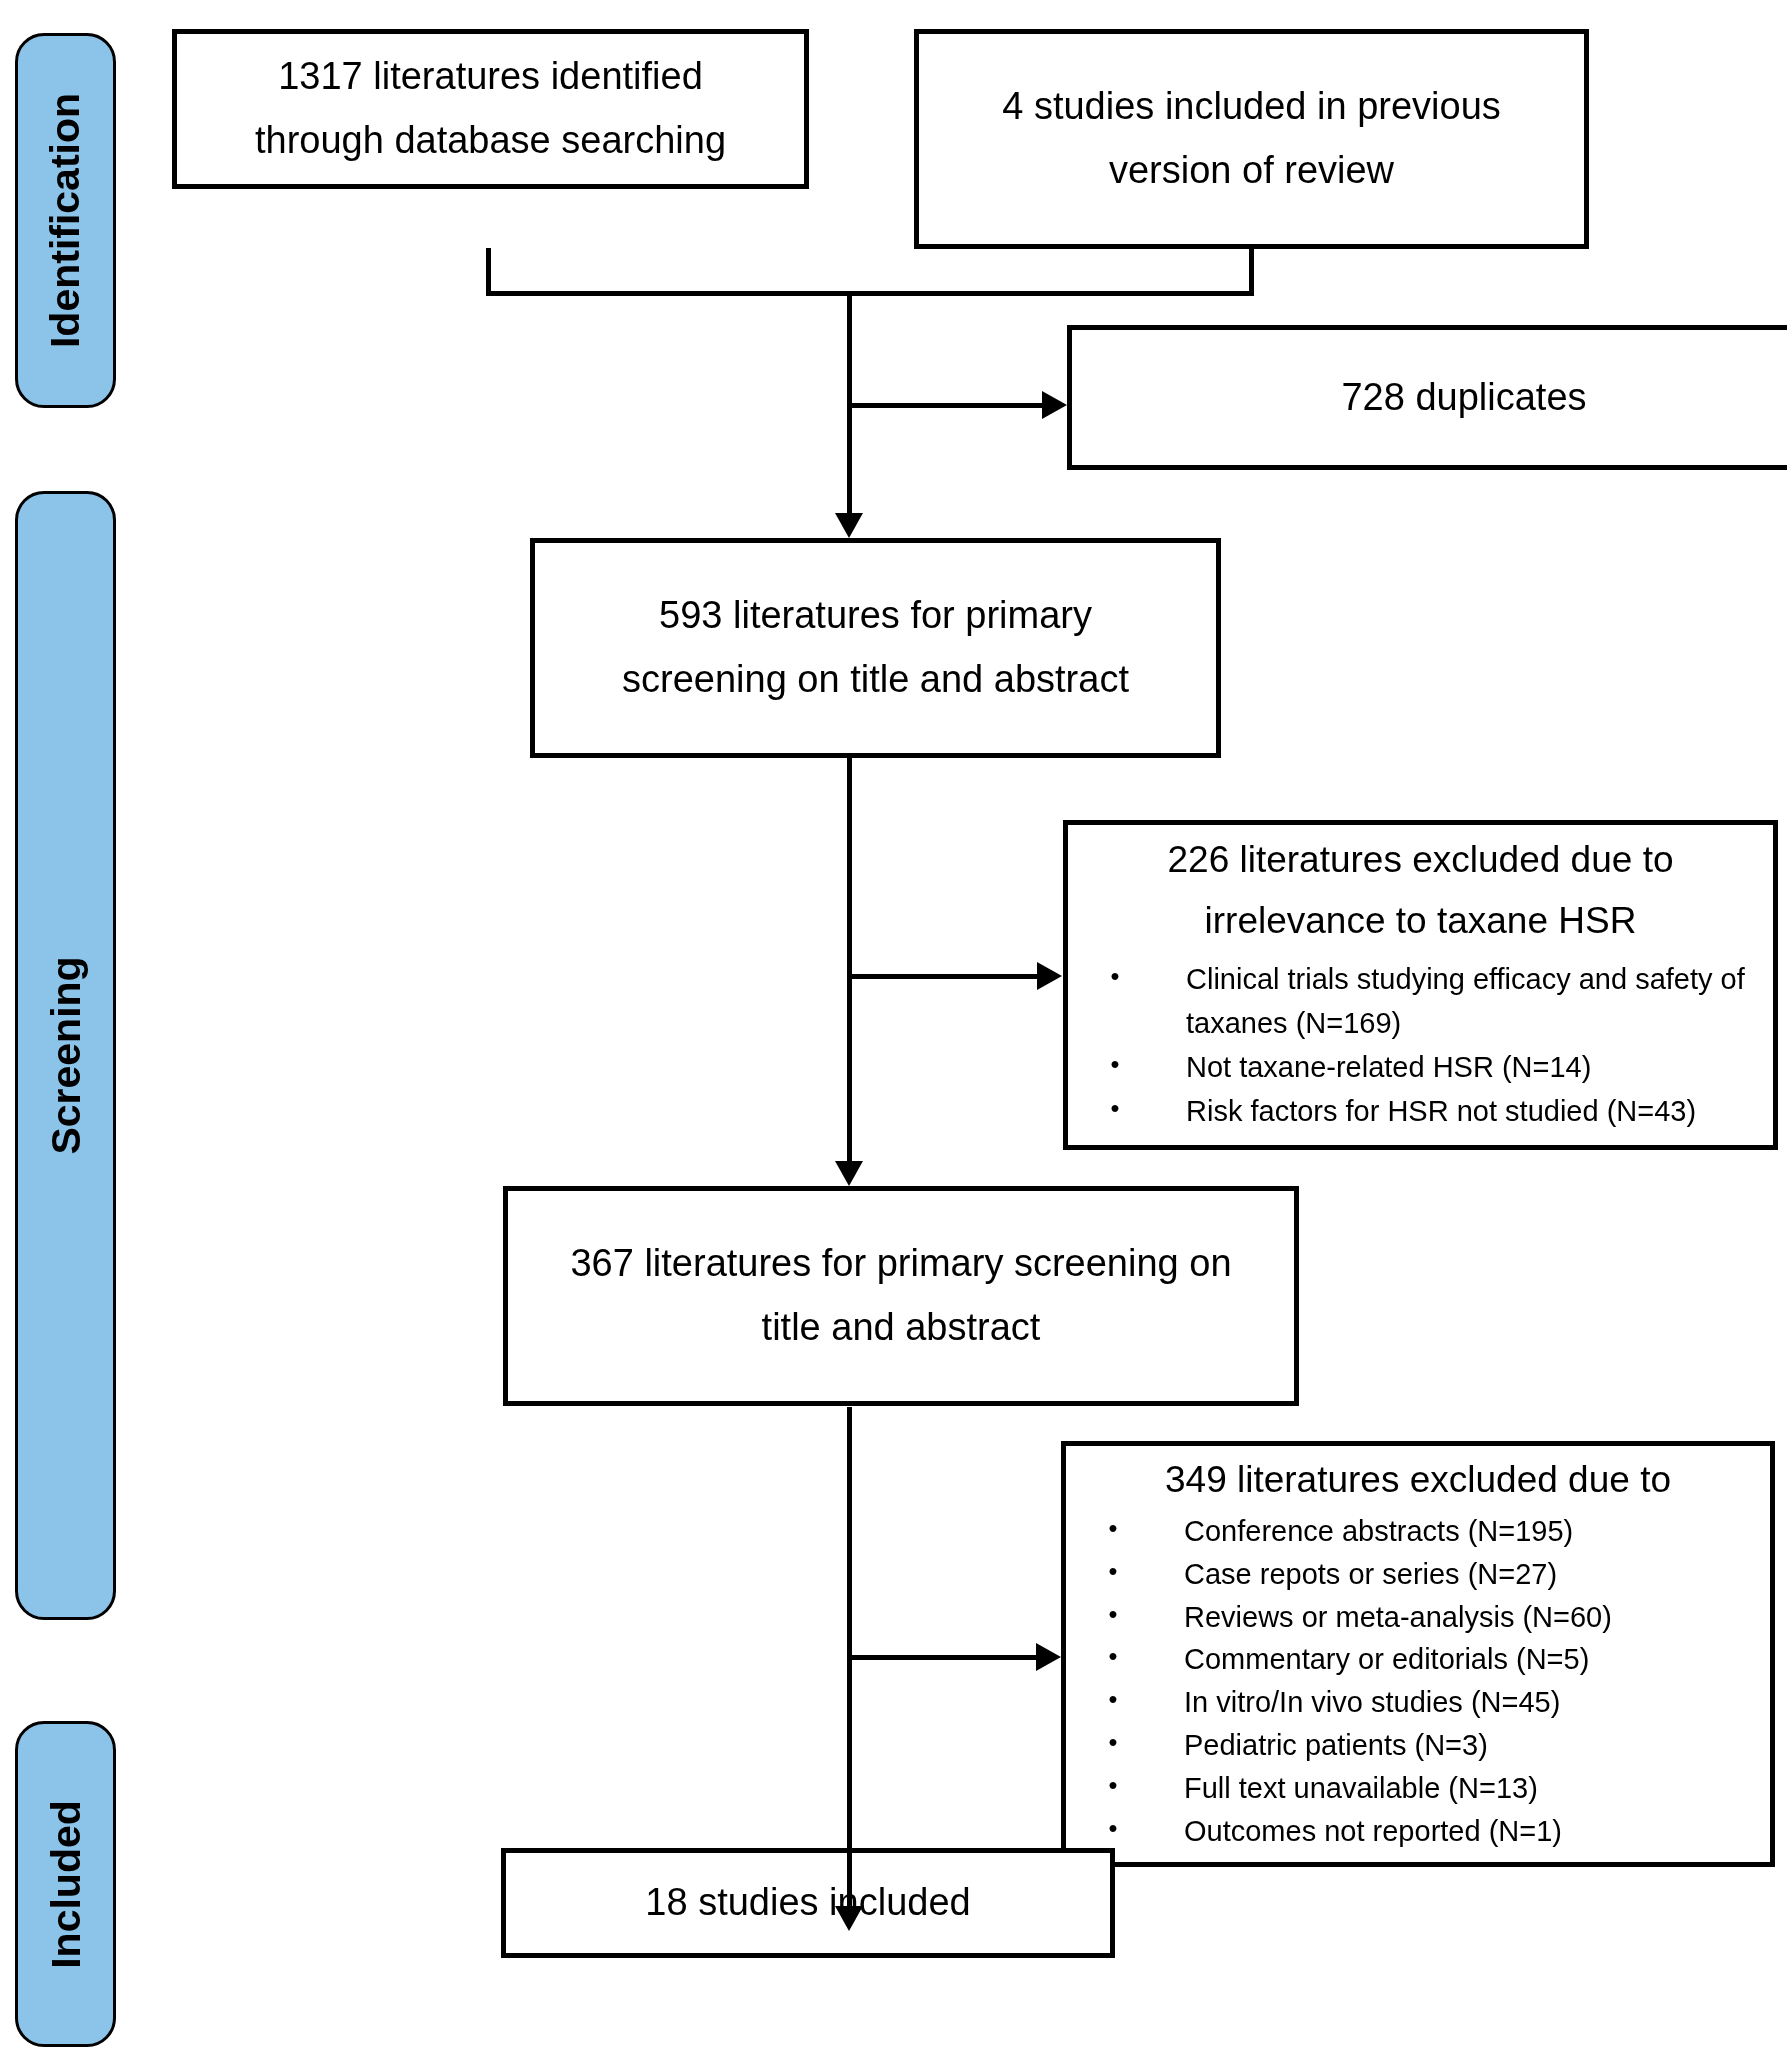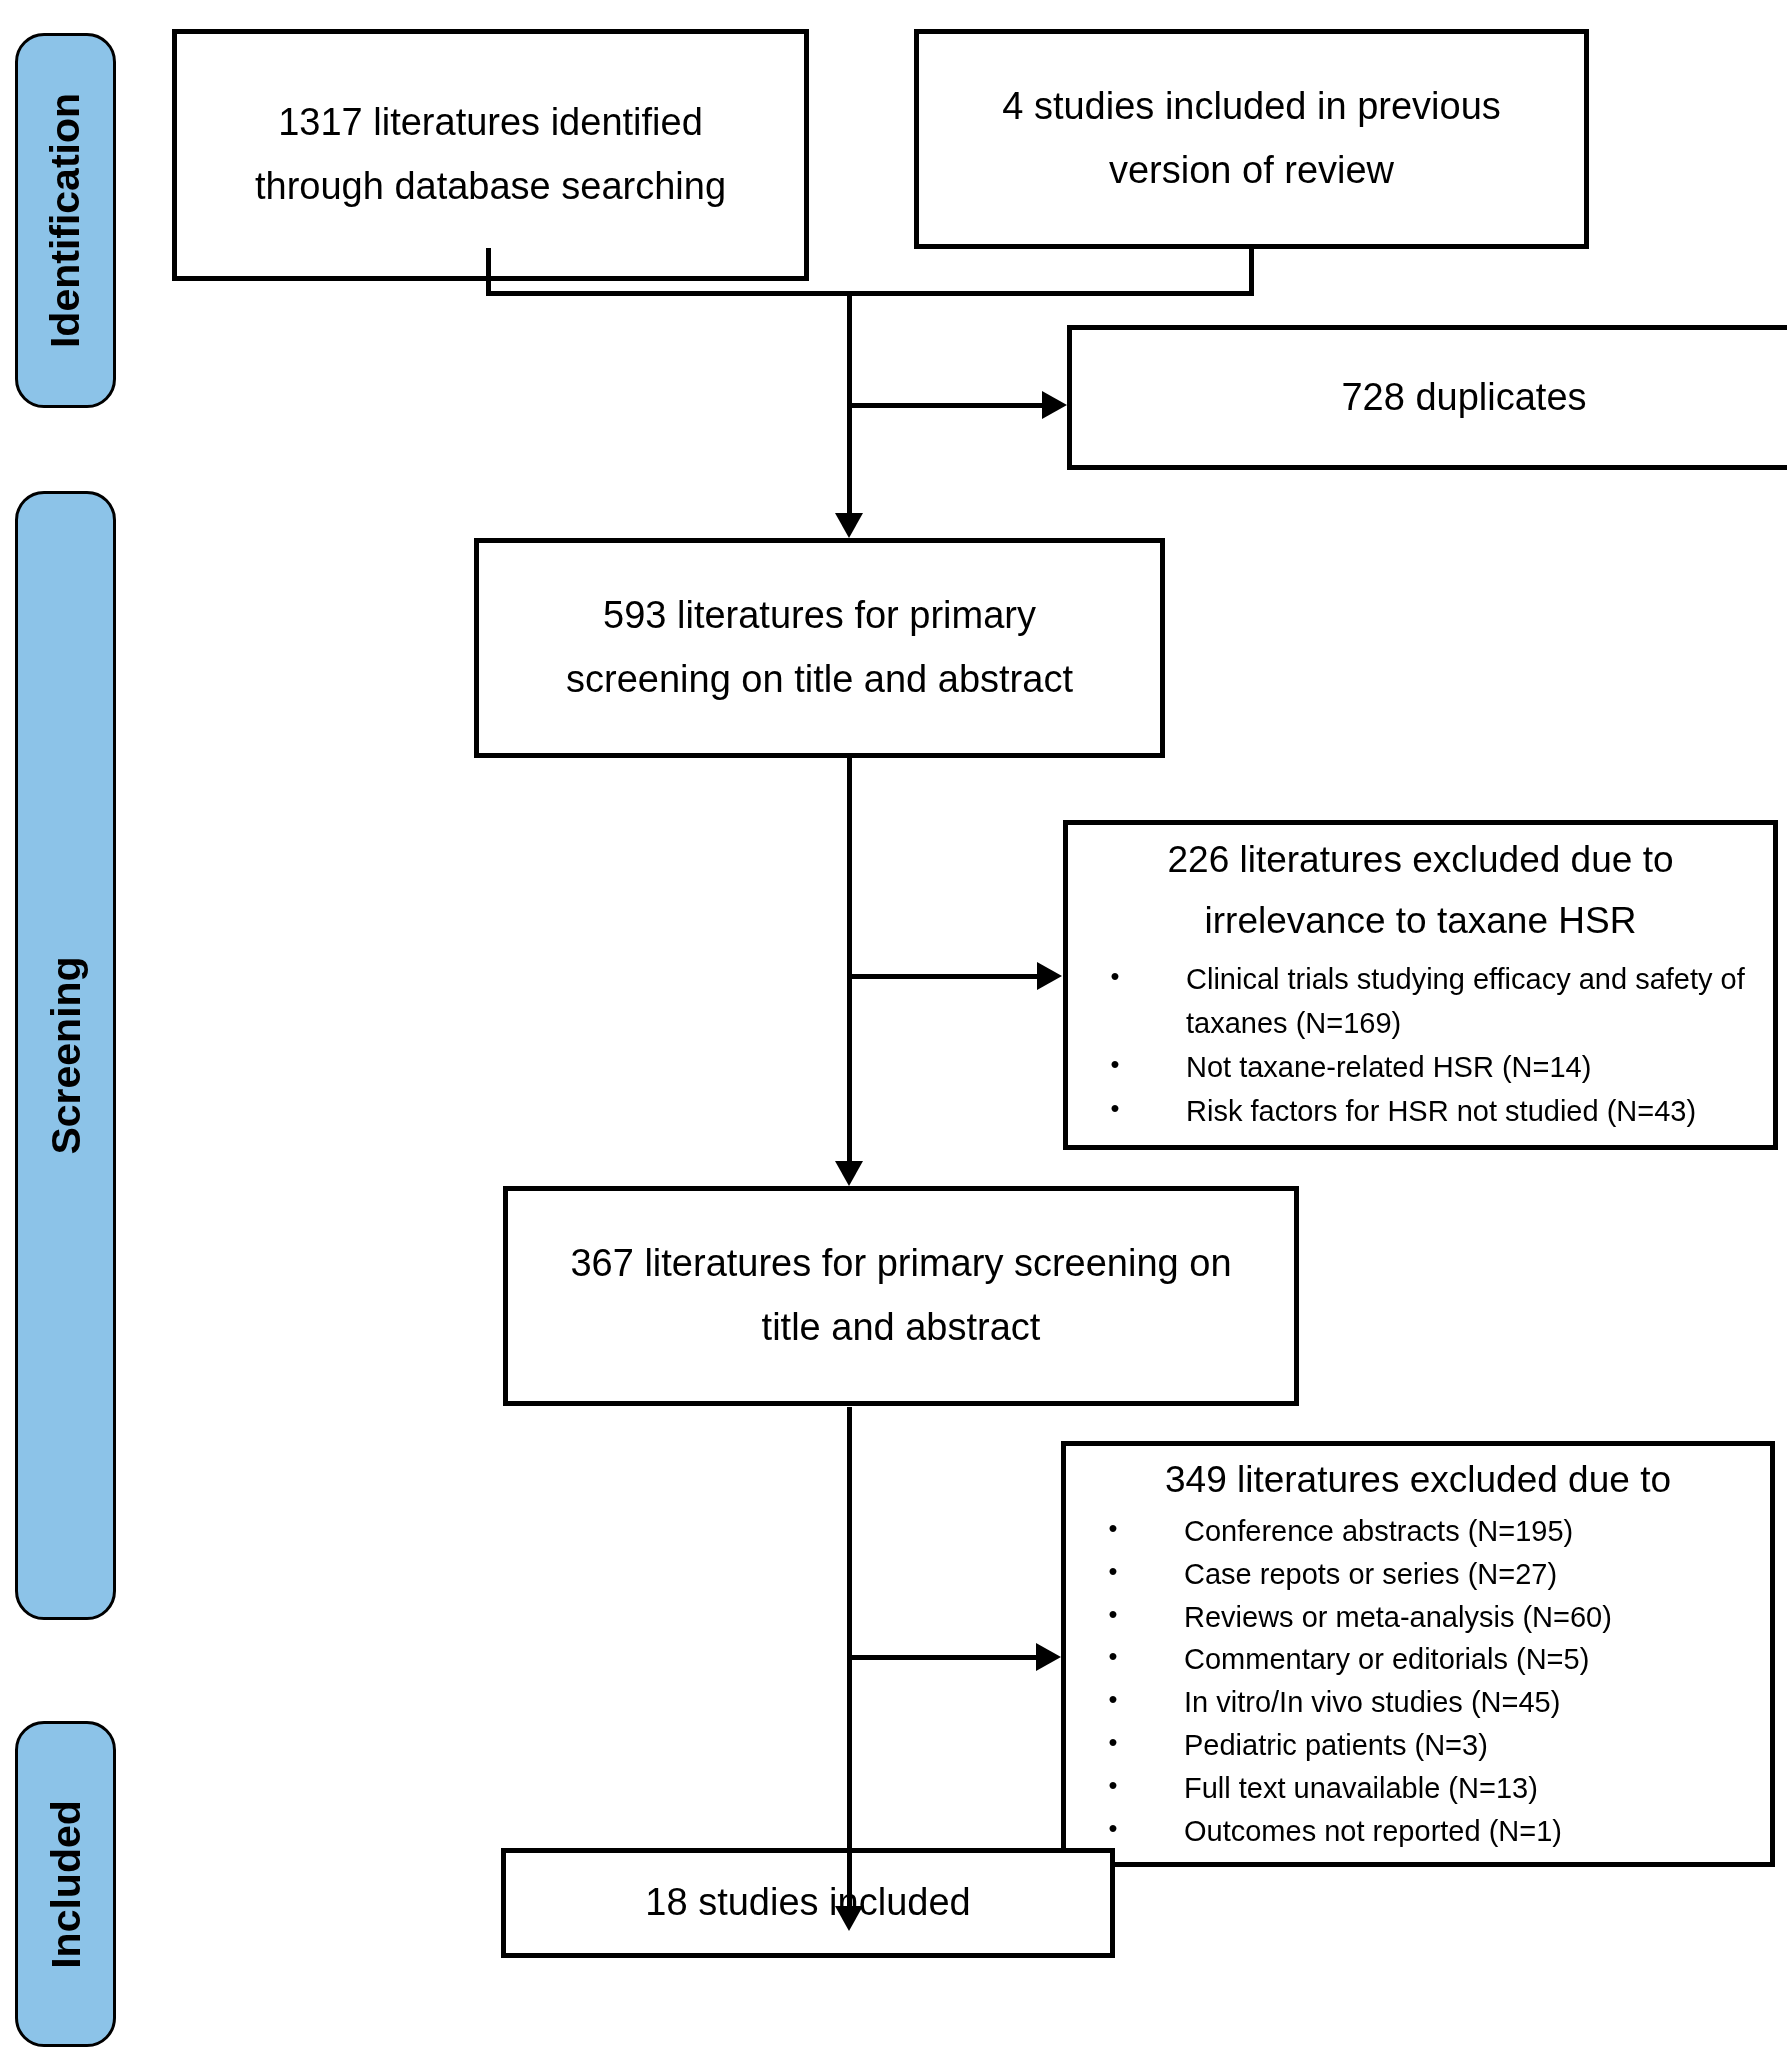--- a/index.html
+++ b/index.html
@@ -87,32 +87,32 @@
   <div class="stage-tag" style="top:33px;height:375px;">
     <span class="label">Identification</span>
   </div>
   <div class="stage-tag" style="top:491px;height:1129px;">
     <span class="label">Screening</span>
   </div>
   <div class="stage-tag" style="top:1721px;height:326px;">
     <span class="label">Included</span>
   </div>
 
-  <div class="flow-box" style="left:172px;top:29px;width:637px;height:252px;">
+  <div class="flow-box" style="left:172px;top:29px;width:637px;height:160px;">
     <div class="box-text">1317 literatures identified through database searching</div>
   </div>
   <div class="flow-box" style="left:914px;top:29px;width:675px;height:220px;">
     <div class="box-text">4 studies included in previous version of review</div>
   </div>
 
   <div class="flow-box" style="left:1067px;top:325px;width:794px;height:145px;">
     <div class="box-text">728 duplicates</div>
   </div>
 
-  <div class="flow-box" style="left:474px;top:538px;width:691px;height:220px;">
+  <div class="flow-box" style="left:530px;top:538px;width:691px;height:220px;">
     <div class="box-text">593 literatures for primary screening on title and abstract</div>
   </div>
 
   <div class="excl-box" style="left:1063px;top:820px;width:715px;height:330px;">
     <div class="excl-title">226 literatures excluded due to irrelevance to taxane HSR</div>
     <ul class="bullet-list">
       <li>
         <span class="bullet">•</span>
         <span class="bullet-text">Clinical trials studying efficacy and safety of taxanes (N=169)</span>
       </li>

